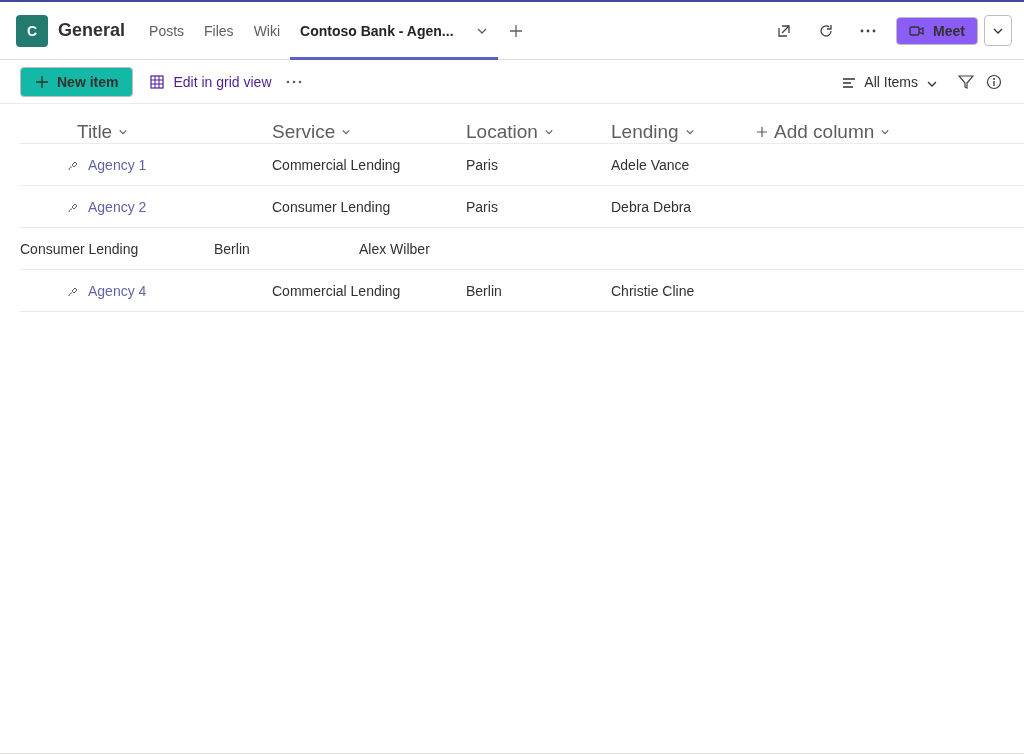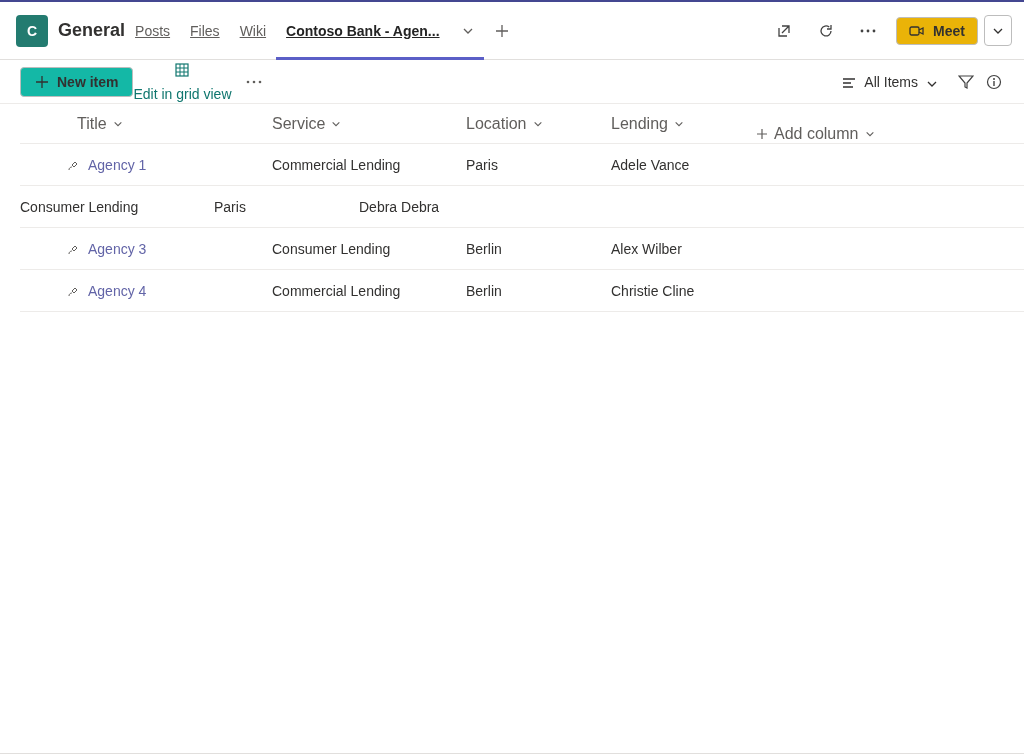--- a/index.html
+++ b/index.html
@@ -2,45 +2,45 @@
 <html><head>
 <meta charset="utf-8">
 <style>
   * { box-sizing: border-box; }
   html, body { margin:0; padding:0; font-family: "Segoe UI", -apple-system, sans-serif; font-size:14px; color:#323130; background:#fff; width:1024px; height:754px; overflow:hidden;}
   body { border-top:2px solid #444791; border-bottom:1px solid #e1dfdd;}
 
   
   .topbar { height:58px; display:flex; align-items:center; padding:0 12px 0 16px; border-bottom:1px solid #e1dfdd; }
   .team-avatar { width:32px; height:32px; background:#237b70; color:#fff; display:flex; align-items:center; justify-content:center; border-radius:4px; font-size:14px; font-weight:600; margin-right:10px;}
-  .channel-title { font-size:18px; font-weight:700; }
+  .channel-title { font-size:18px; font-weight:700; margin-right:14px;}
   .tabs { display:flex; align-items:center; height:100%; }
-  .tab { display:flex; align-items:center; height:100%; padding:0 10px; color:#605e5c; cursor:pointer; position:relative; gap:6px;text-decoration:underline;}
+  .tab { display:flex; align-items:center; height:100%; padding:0 10px; color:#605e5c; cursor:pointer; position:relative; gap:6px;}
   .tab.active { color:#242424; font-weight:600;gap:22px;}
   .tab.active::after { content:""; position:absolute; left:0; right:0; bottom:-1px; height:3px; background:#5b5fc7;}
   .tab-icon { display:flex; align-items:center; color:#605e5c;}
   .add-tab { width:36px; display:flex; align-items:center; justify-content:center; color:#605e5c; cursor:pointer;}
   .top-spacer { flex:1; }
   .top-actions { display:flex; align-items:center; gap:14px;}
   .icon-btn { display:flex; align-items:center; justify-content:center; width:28px; height:28px; color:#424242; cursor:pointer;}
   .meet-wrap { display:flex; align-items:center; gap:6px;}
-  .meet-btn { display:flex; align-items:center; gap:8px; border:1px solid #bdbdbd; border-radius:4px; padding:5px 12px; font-weight:600; cursor:pointer; background:#eab308;}
+  .meet-btn { display:flex; align-items:center; gap:8px; border:1px solid #bdbdbd; border-radius:4px; padding:5px 12px; font-weight:600; cursor:pointer; background:#8b5cf6;}
   .meet-chev { border:1px solid #bdbdbd; border-radius:4px; width:28px; height:31px; display:flex; align-items:center; justify-content:center; cursor:pointer;}
 
   
   .cmdbar { height:44px; display:flex; align-items:center; padding:0 16px 0 20px; border-bottom:1px solid #edebe9;}
   .newitem { display:flex; align-items:center; gap:8px; border:1px solid #bdbdbd; border-radius:4px; padding:6px 14px; font-weight:600; cursor:pointer; background:#14b8a6;}
-  .cmd-link { display:flex; align-items:center; gap:8px; color:#0f766e; cursor:pointer;flex-direction:column;}
+  .cmd-link { display:flex; align-items:center; gap:8px; margin-left:16px; color:#4c1d95; cursor:pointer;}
   .cmd-more { margin-left:14px; color:#605e5c; cursor:pointer; font-weight:700; letter-spacing:1px;}
   .cmd-spacer{ flex:1;}
   .view-toggle { display:flex; align-items:flex-end; gap:8px; color:#323130; cursor:pointer;}
 
   
   .list { padding-left:20px;}
-  .header-row { display:flex; align-items:center; height:40px; border-bottom:1px solid #edebe9; color:#605e5c; font-size:16px;}
+  .header-row { display:flex; align-items:flex-end; height:40px; border-bottom:1px solid #edebe9; color:#605e5c; font-size:19px;}
   .data-row { display:flex; align-items:center; height:42px; border-bottom:1px solid #edebe9;}
   .col { display:flex; align-items:center; padding-right:12px; }
   .col.sortable { cursor:pointer; gap:6px;}
   .col.title  { width:252px; padding-left:57px;}
   .col.service{ width:194px;}
   .col.location{width:145px;}
   .col.director{width:145px;}
   .col.addcol { width:160px; color:#605e5c; gap:6px;margin-top:20px;}
   .data-row .col.title { padding-left:48px; position:relative;}
   .item-icon { position:absolute; left:48px; top:4px; color:#605e5c;}
@@ -220,34 +220,34 @@
             </svg>
       </span>
       <span class="title-link">Agency 1</span>
     </div>
     <div class="col service">Commercial Lending</div>
     <div class="col location">Paris</div>
     <div class="col director">Adele Vance</div>
   </div>
 
   <div class="data-row">
-    <div class="col service">Consumer Lending</div>
-    <div class="col location">Paris</div>
-    <div class="col director">Debra Debra</div>
-  </div>
-
-  <div class="data-row">
     <div class="col title">
       <span class="item-icon">
         <svg width="10" height="10" viewBox="0 0 10 10">
               <path d="M1 9c0-3 3-3 3-3M7 1l2 2-3 3-2-2 3-3z" fill="none" stroke="currentColor" stroke-width="1"></path>
             </svg>
       </span>
-      <span class="title-link">Agency 3</span>
-    </div>
+      <span class="title-link">Agency 2</span>
+    </div>
+    <div class="col service">Consumer Lending</div>
+    <div class="col location">Paris</div>
+    <div class="col director">Debra Debra</div>
+  </div>
+
+  <div class="data-row">
     <div class="col service">Consumer Lending</div>
     <div class="col location">Berlin</div>
     <div class="col director">Alex Wilber</div>
   </div>
 
   <div class="data-row">
     <div class="col title">
       <span class="item-icon">
         <svg width="10" height="10" viewBox="0 0 10 10">
               <path d="M1 9c0-3 3-3 3-3M7 1l2 2-3 3-2-2 3-3z" fill="none" stroke="currentColor" stroke-width="1"></path>

